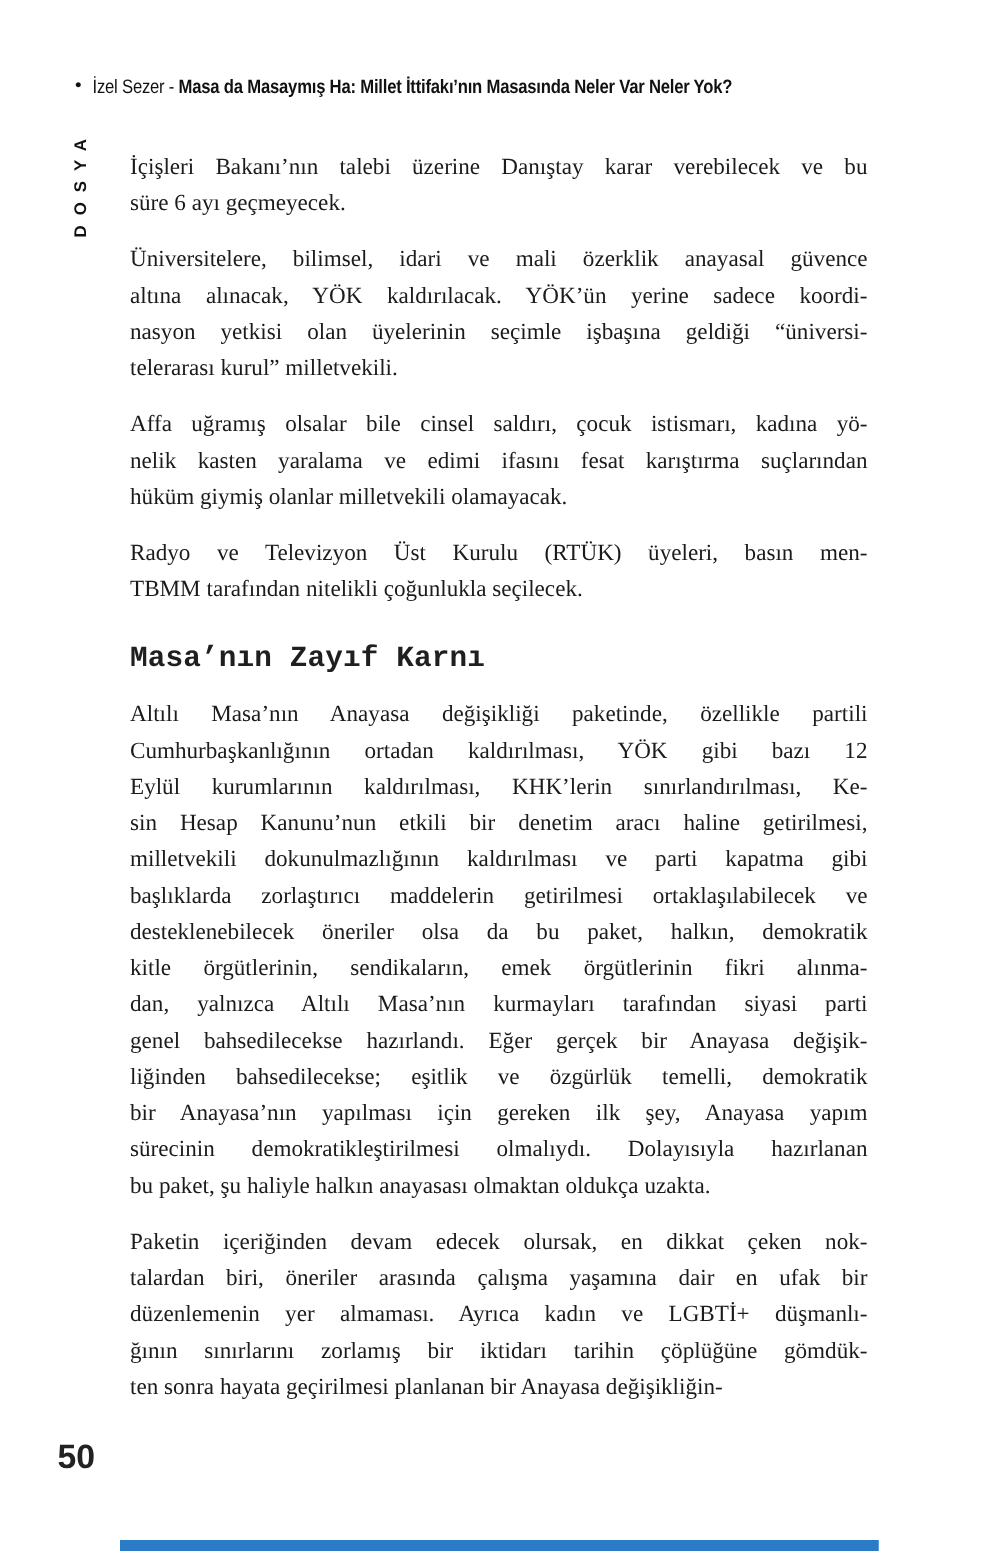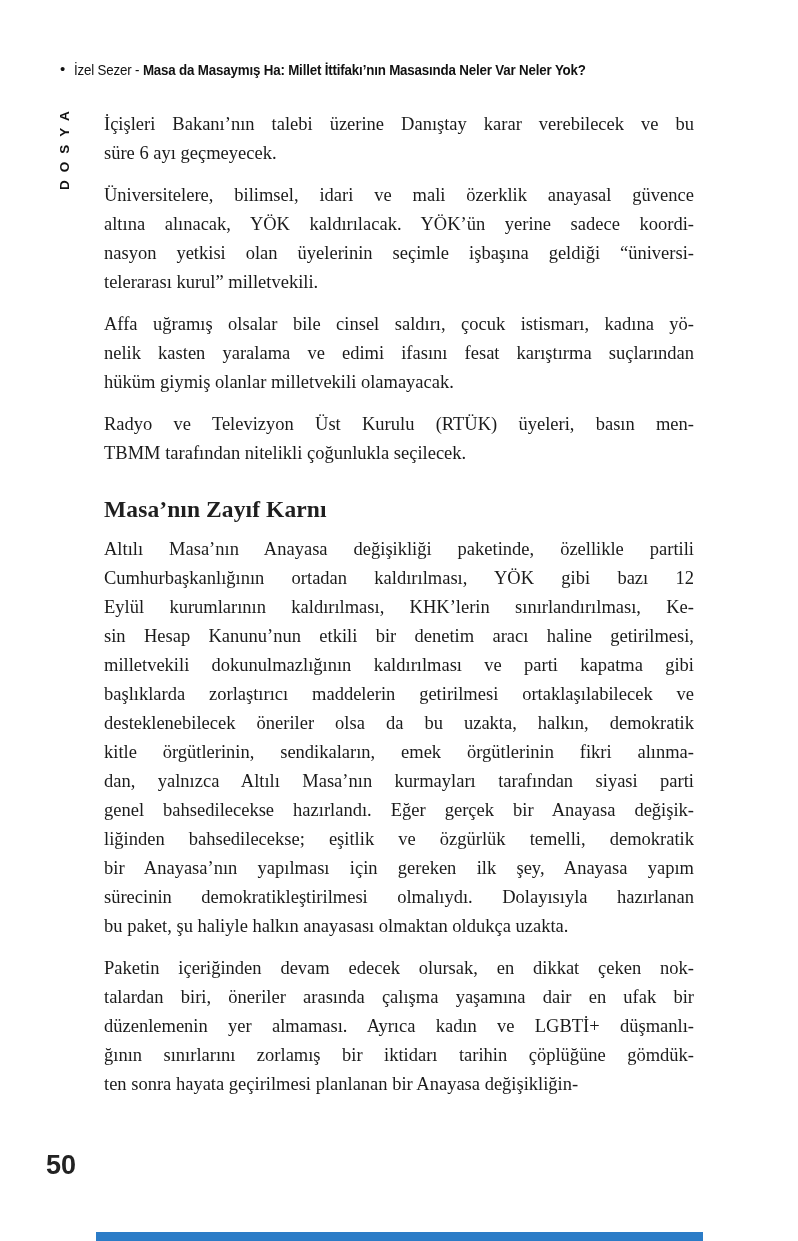--- a/index.html
+++ b/index.html
@@ -56,29 +56,29 @@
 
   
   #body-column {
     position: absolute;
     left: 104px;
     top: 104px;
     width: 590px;
     font-size: 18.5px;
     line-height: 29px;
   }
-  .para { margin: 6px 0 13px 0; font-family: Liberation Serif, serif; }
+  .para { margin: 16px 0 13px 0; font-family: Liberation Serif, serif; }
   .pline {
     text-align: justify;
     text-align-last: justify;
   }
   .pline.pl-end { text-align-last: left; }
 
   .section-heading {
-    font-family: Liberation Serif, serif;
+    font-family: Liberation Mono, monospace;
     font-weight: 700;
     font-size: 23.5px;
     letter-spacing: 0.1px;
     color: #1f1f1f;
     margin: 27px 0 12px 0;
     line-height: 28px;
   }
 
   
   #page-number {
@@ -135,21 +135,21 @@
           <div class="pline pl-end">TBMM tarafından nitelikli çoğunlukla seçilecek.</div>
         </div>
         <h2 class="section-heading">Masa’nın Zayıf Karnı</h2>
         <div class="para">
           <div class="pline">Altılı Masa’nın Anayasa değişikliği paketinde, özellikle partili</div>
           <div class="pline">Cumhurbaşkanlığının ortadan kaldırılması, YÖK gibi bazı 12</div>
           <div class="pline">Eylül kurumlarının kaldırılması, KHK’lerin sınırlandırılması, Ke-</div>
           <div class="pline">sin Hesap Kanunu’nun etkili bir denetim aracı haline getirilmesi,</div>
           <div class="pline">milletvekili dokunulmazlığının kaldırılması ve parti kapatma gibi</div>
           <div class="pline">başlıklarda zorlaştırıcı maddelerin getirilmesi ortaklaşılabilecek ve</div>
-          <div class="pline">desteklenebilecek öneriler olsa da bu uzakta, halkın, demokratik</div>
+          <div class="pline">desteklenebilecek öneriler olsa da bu paket, halkın, demokratik</div>
           <div class="pline">kitle örgütlerinin, sendikaların, emek örgütlerinin fikri alınma-</div>
           <div class="pline">dan, yalnızca Altılı Masa’nın kurmayları tarafından siyasi parti</div>
           <div class="pline">genel bahsedilecekse hazırlandı. Eğer gerçek bir Anayasa değişik-</div>
           <div class="pline">liğinden bahsedilecekse; eşitlik ve özgürlük temelli, demokratik</div>
           <div class="pline">bir Anayasa’nın yapılması için gereken ilk şey, Anayasa yapım</div>
           <div class="pline">sürecinin demokratikleştirilmesi olmalıydı. Dolayısıyla hazırlanan</div>
           <div class="pline pl-end">bu paket, şu haliyle halkın anayasası olmaktan oldukça uzakta.</div>
         </div>
         <div class="para">
           <div class="pline">Paketin içeriğinden devam edecek olursak, en dikkat çeken nok-</div>

